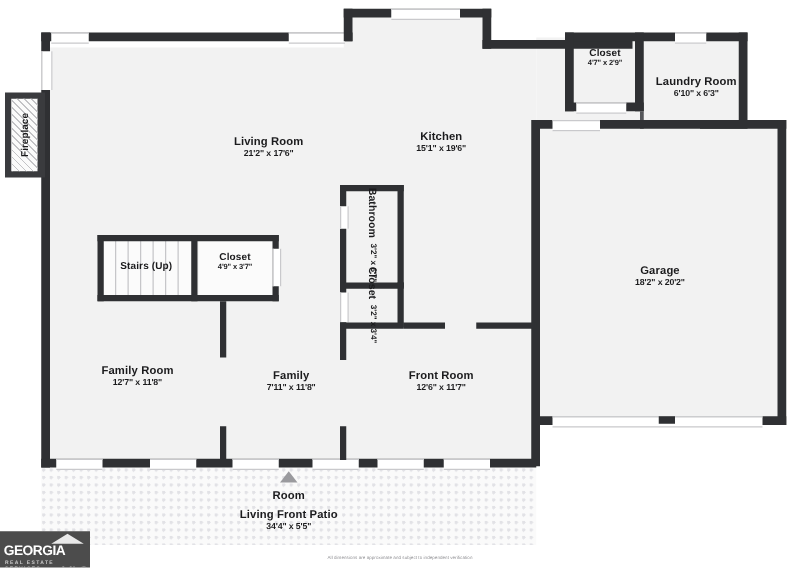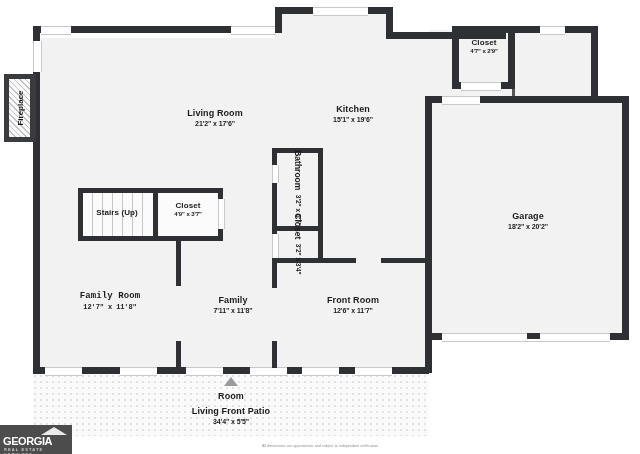--- a/index.html
+++ b/index.html
@@ -167,20 +167,24 @@
   <div class="lbl" style="left:353px;top:104px;">
     <div class="nm">Kitchen</div>
     <div class="dm">15'1" x 19'6"</div>
   </div>
 
   <div class="lbl sm" style="left:484px;top:38px;">
     <div class="nm">Closet</div>
     <div class="dm">4'7" x 2'9"</div>
   </div>
 
+  <div class="lbl" style="left:557px;top:60px;">
+    <div class="nm">Laundry Room</div>
+    <div class="dm">6'10" x 6'3"</div>
+  </div>
 
   <div class="lbl" style="left:528px;top:211px;">
     <div class="nm">Garage</div>
     <div class="dm">18'2" x 20'2"</div>
   </div>
 
   <div class="vlbl" style="left:298px;top:188px;">
     <span class="nm">Bathroom</span>
     <span class="dm">3'2" x 6'7"</span>
   </div>
@@ -192,21 +196,21 @@
 
   <div class="lbl sm" style="left:188px;top:201px;">
     <div class="nm">Closet</div>
     <div class="dm">4'9" x 3'7"</div>
   </div>
 
   <div class="lbl sm" style="left:117px;top:208px;">
     <div class="nm">Stairs (Up)</div>
   </div>
 
-  <div class="lbl" style="left:110px;top:291px;font-family:Liberation Mono, monospace;">
+  <div class="lbl" style="left:110px;top:291px;">
     <div class="nm">Family Room</div>
     <div class="dm">12'7" x 11'8"</div>
   </div>
 
   <div class="lbl" style="left:233px;top:295px;">
     <div class="nm">Family</div>
     <div class="dm">7'11" x 11'8"</div>
   </div>
 
   <div class="lbl" style="left:353px;top:295px;">

